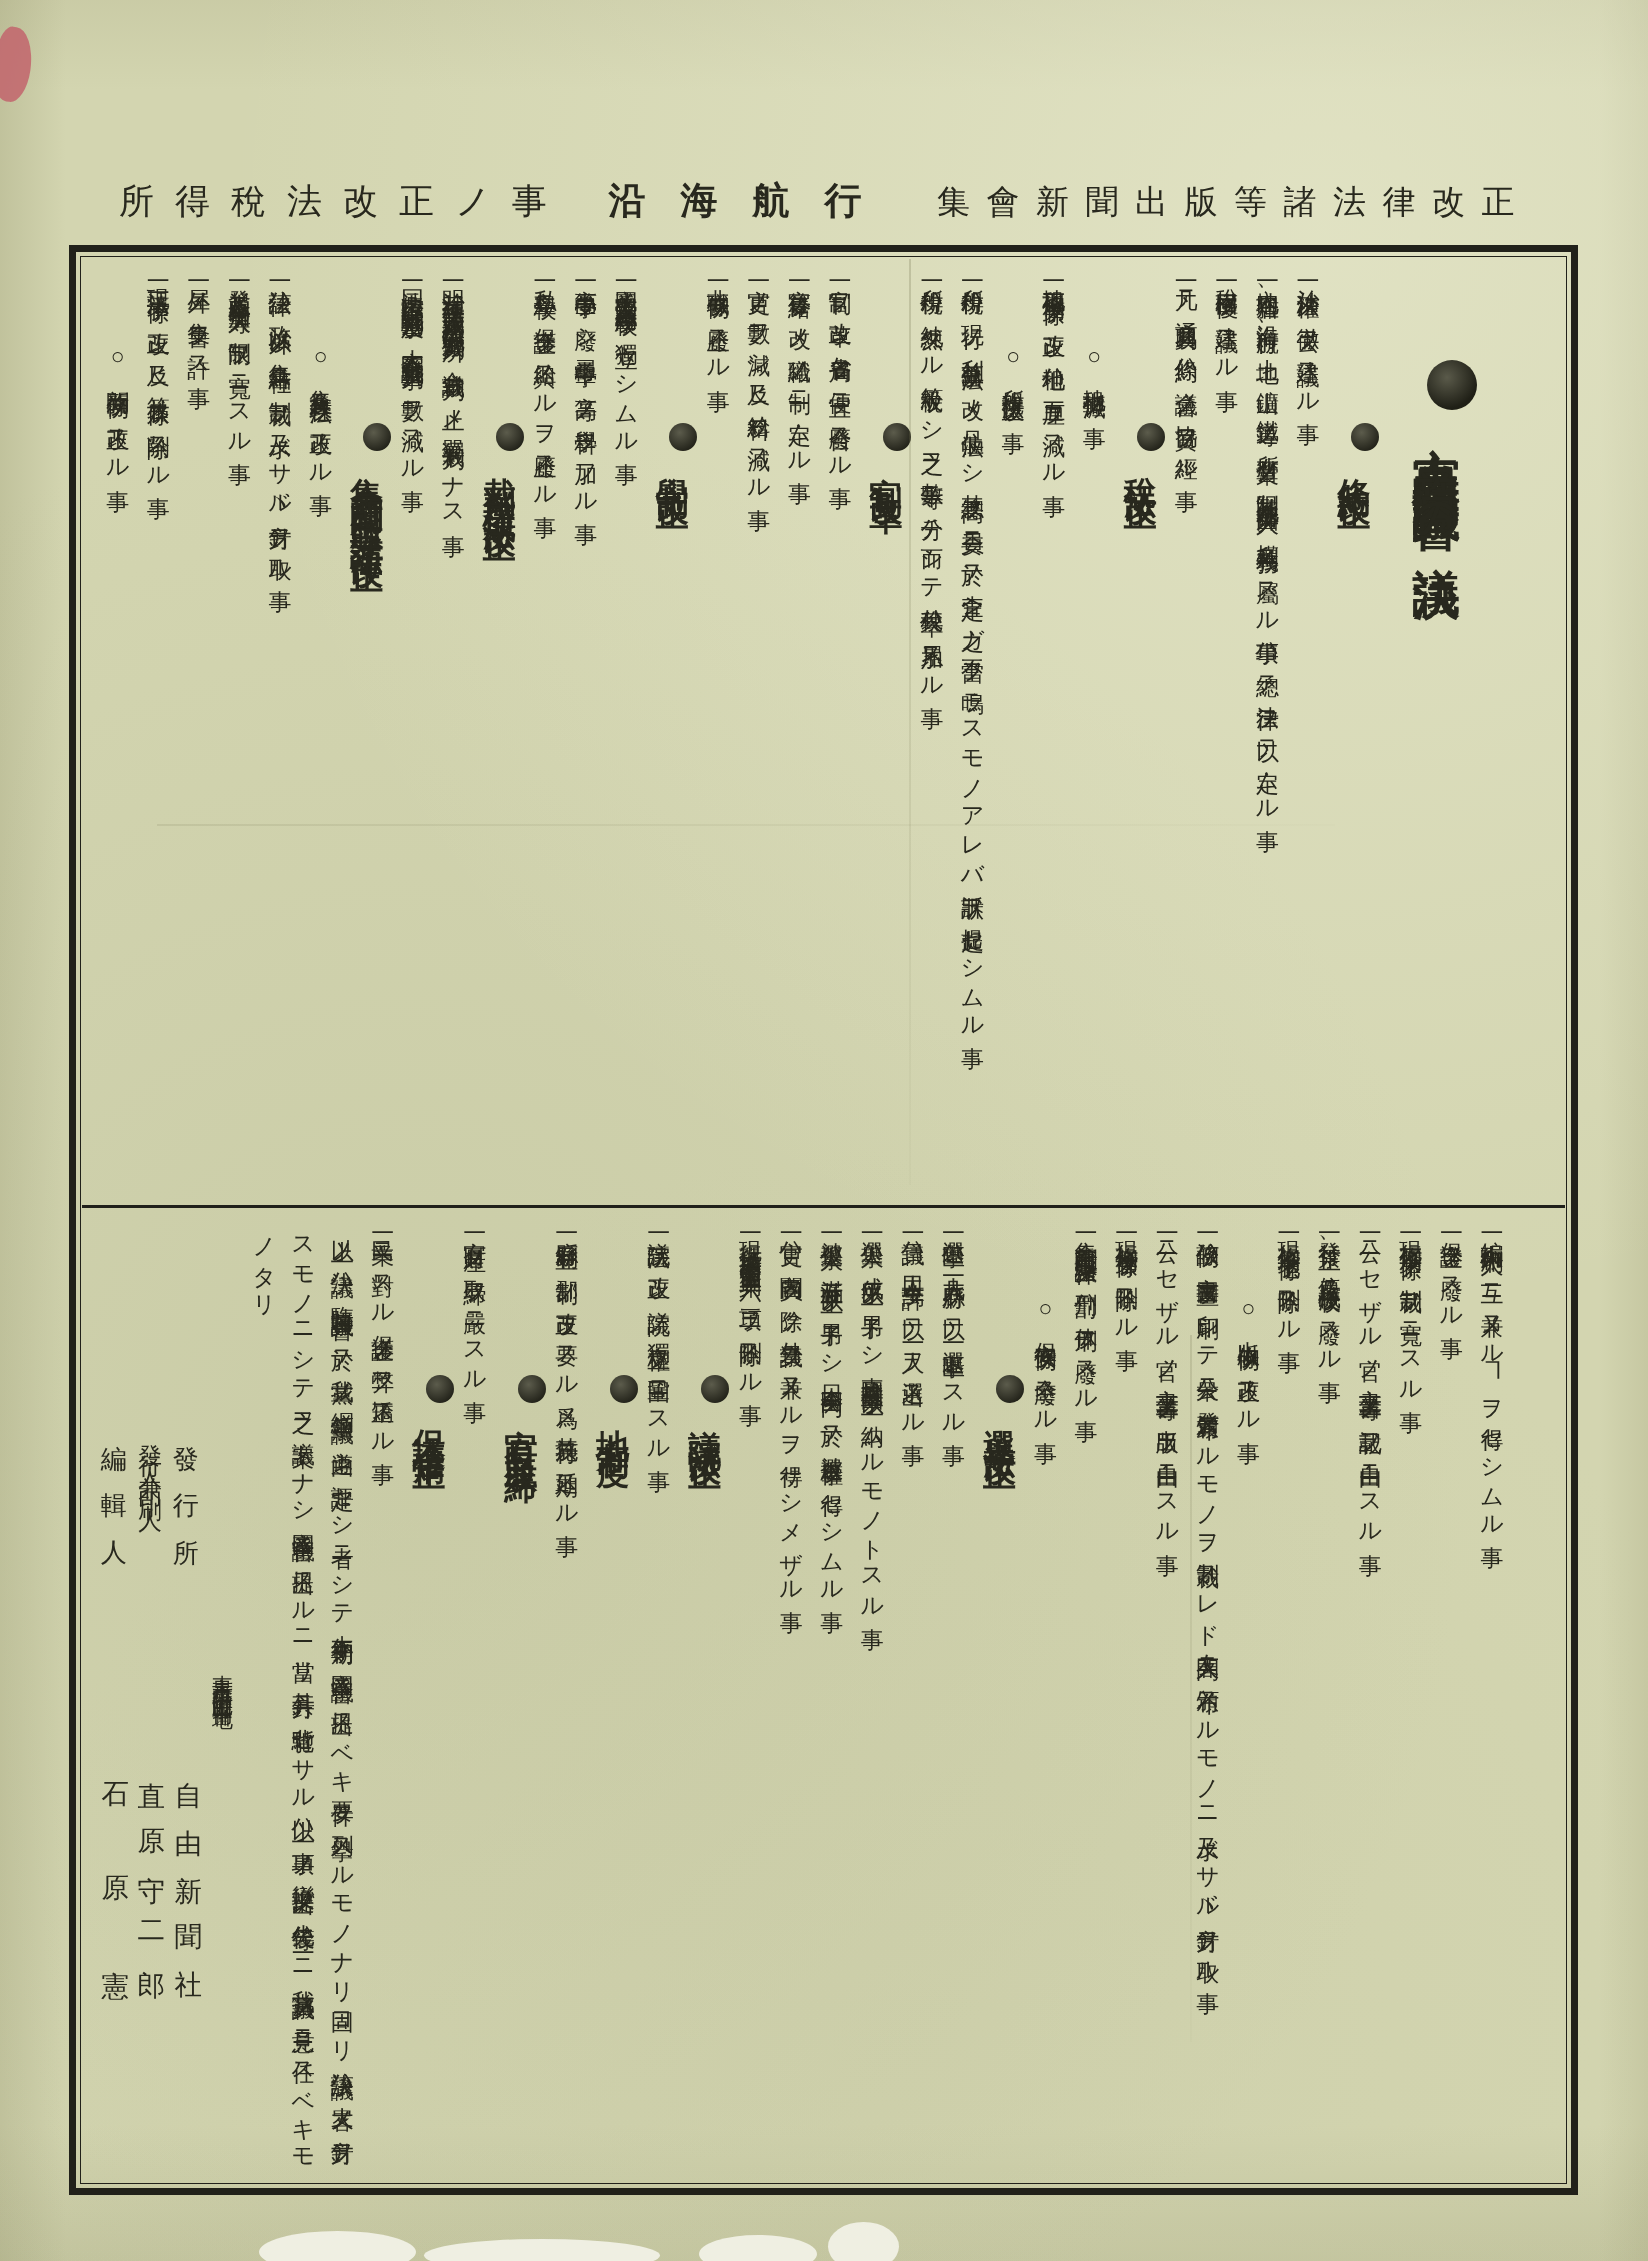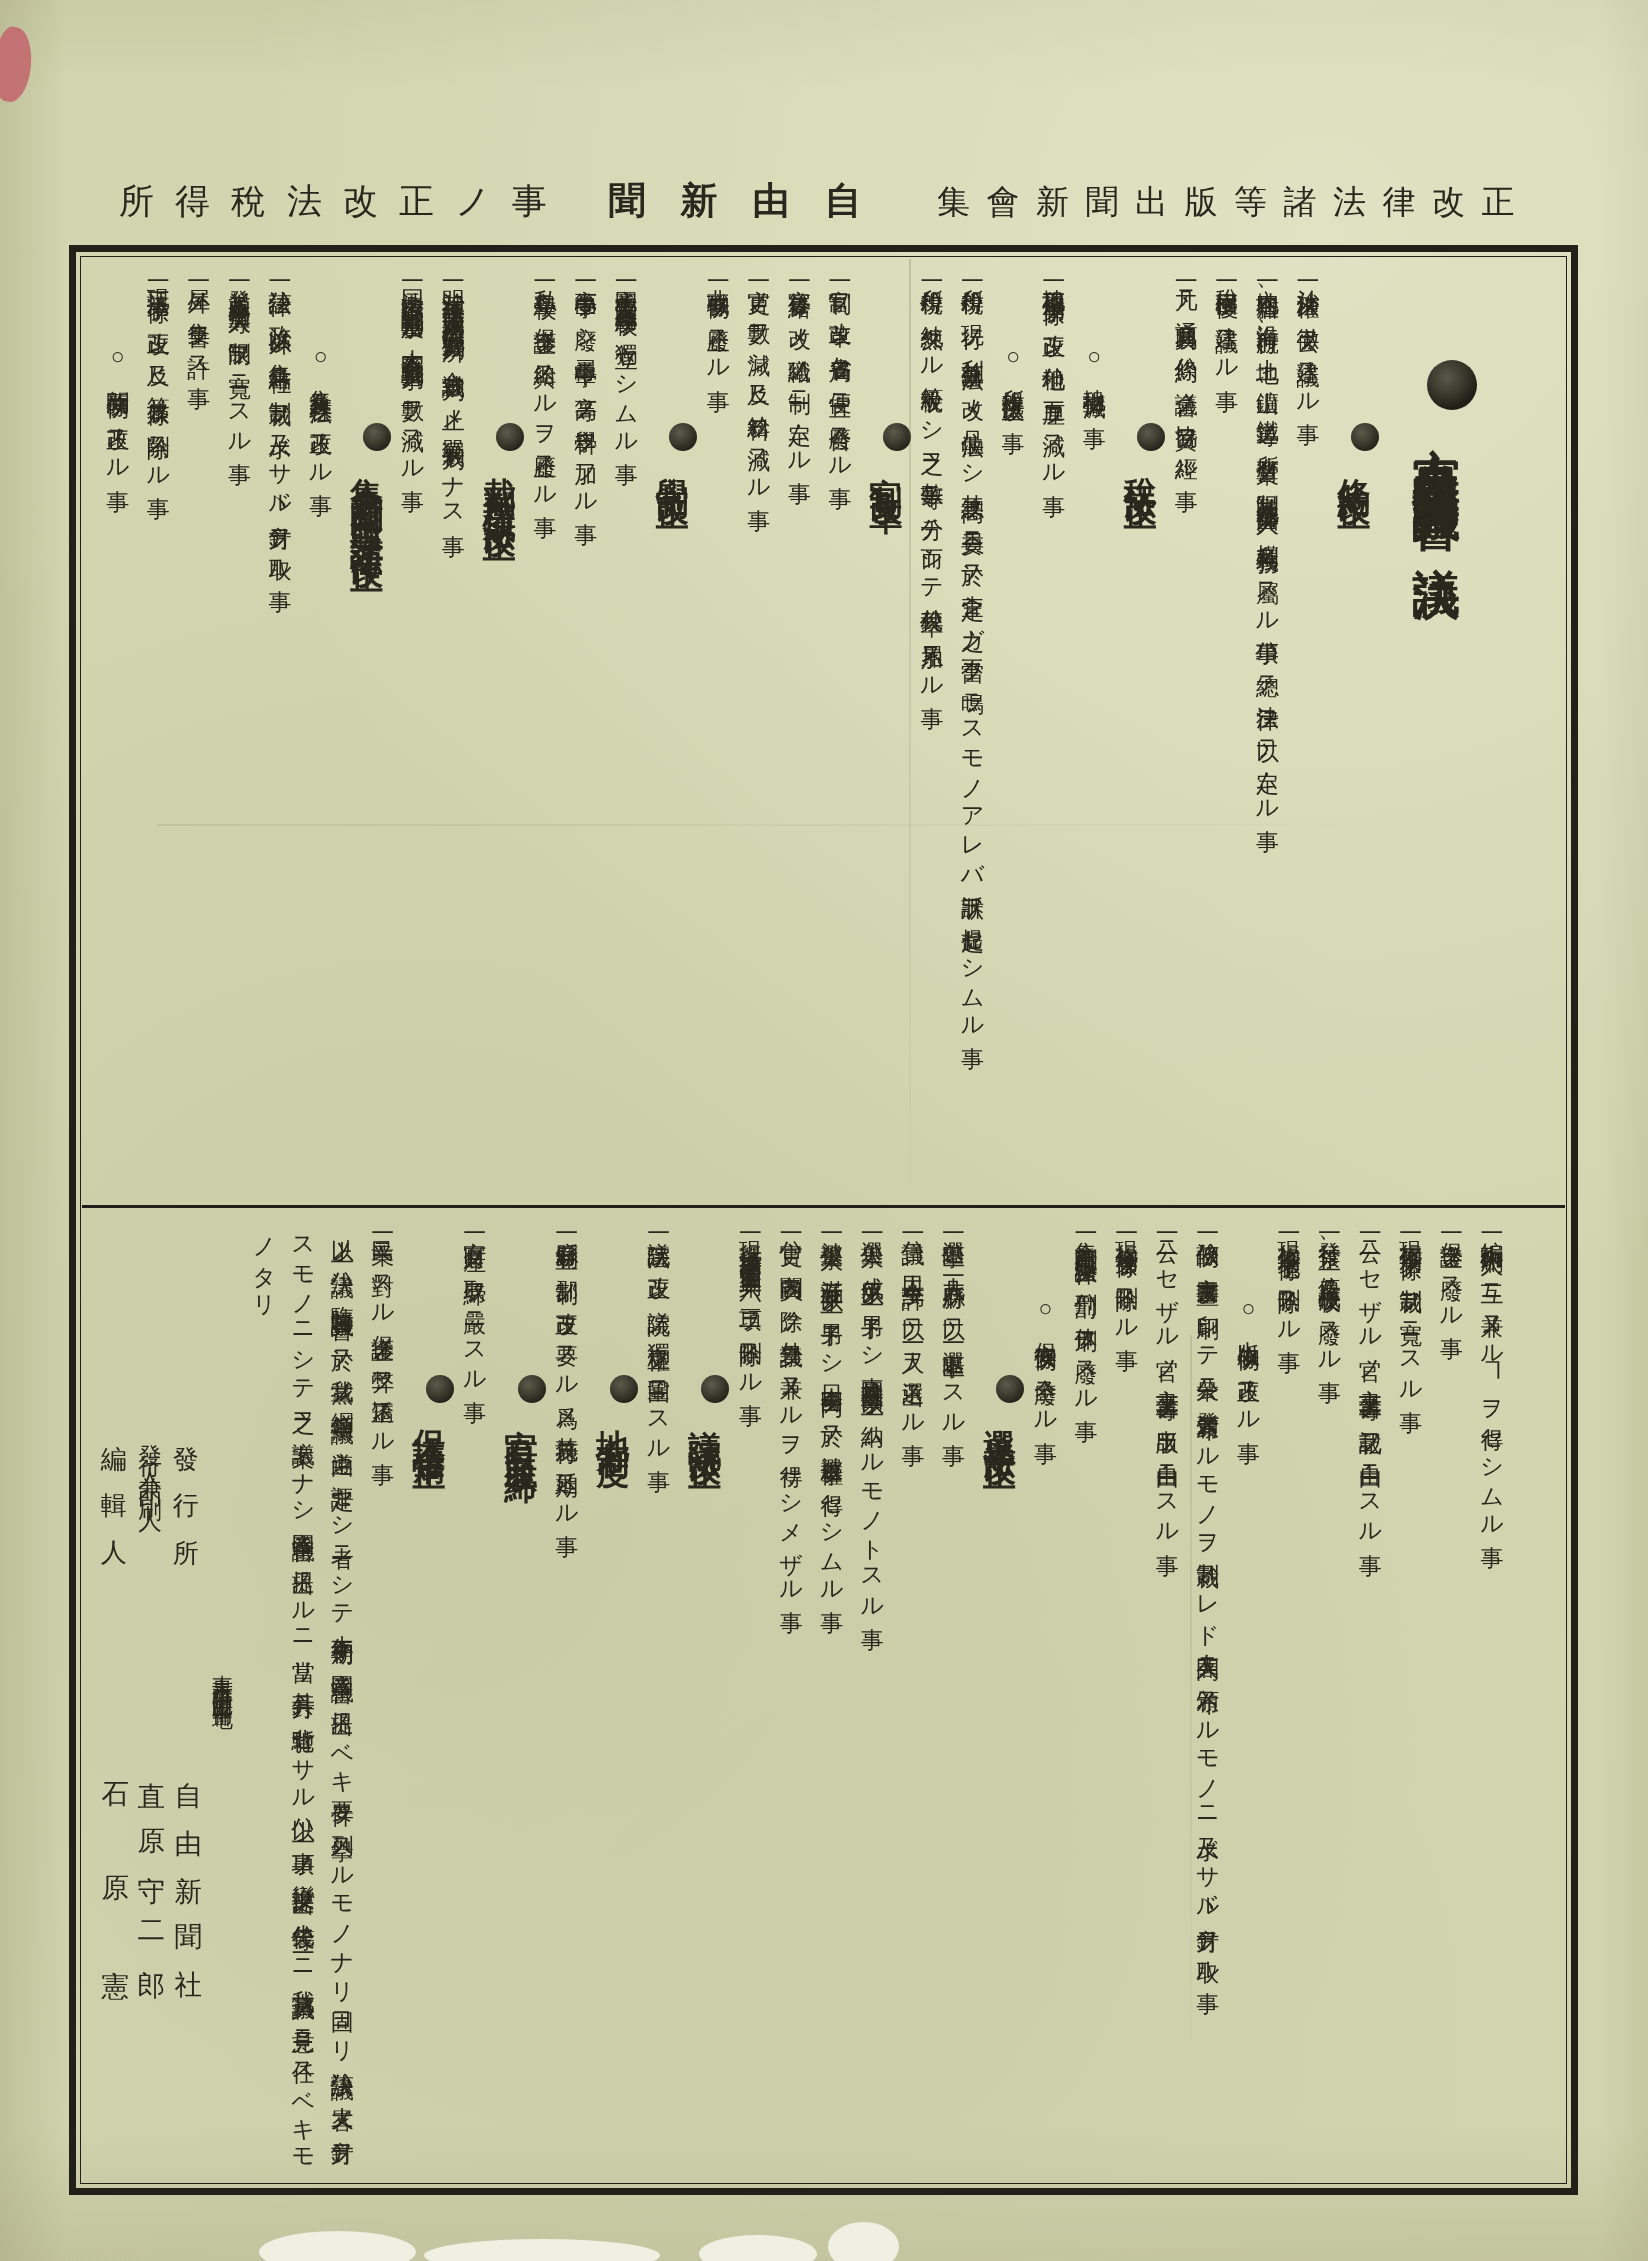--- a/index.html
+++ b/index.html
@@ -100,21 +100,21 @@
 </style>
 </head>
 <body>
 
 <div class="page">
 
   <div class="red-mark"></div>
 
   <div class="masthead">
     <span class="mh-issue">所得稅法改正ノ事</span>
-    <span class="mh-paper">聞新由自</span>
+    <span class="mh-paper">沿海航行</span>
     <span class="mh-date">集會新聞出版等諸法律改正</span>
   </div>
 
   <div class="frame">
     <div class="frame-inner">
 
       <div class="sec sec-top">
         <div class="vb title-block"><span class="bul tbul"></span><span>立憲自由黨臨時評議員會の議決</span></div>
         <div class="vb hd"><span class="bul sbul"></span><span>條約改正</span></div>
         <div class="vb it">一治外法權ノ徹去ヲ建議スル事</div>

